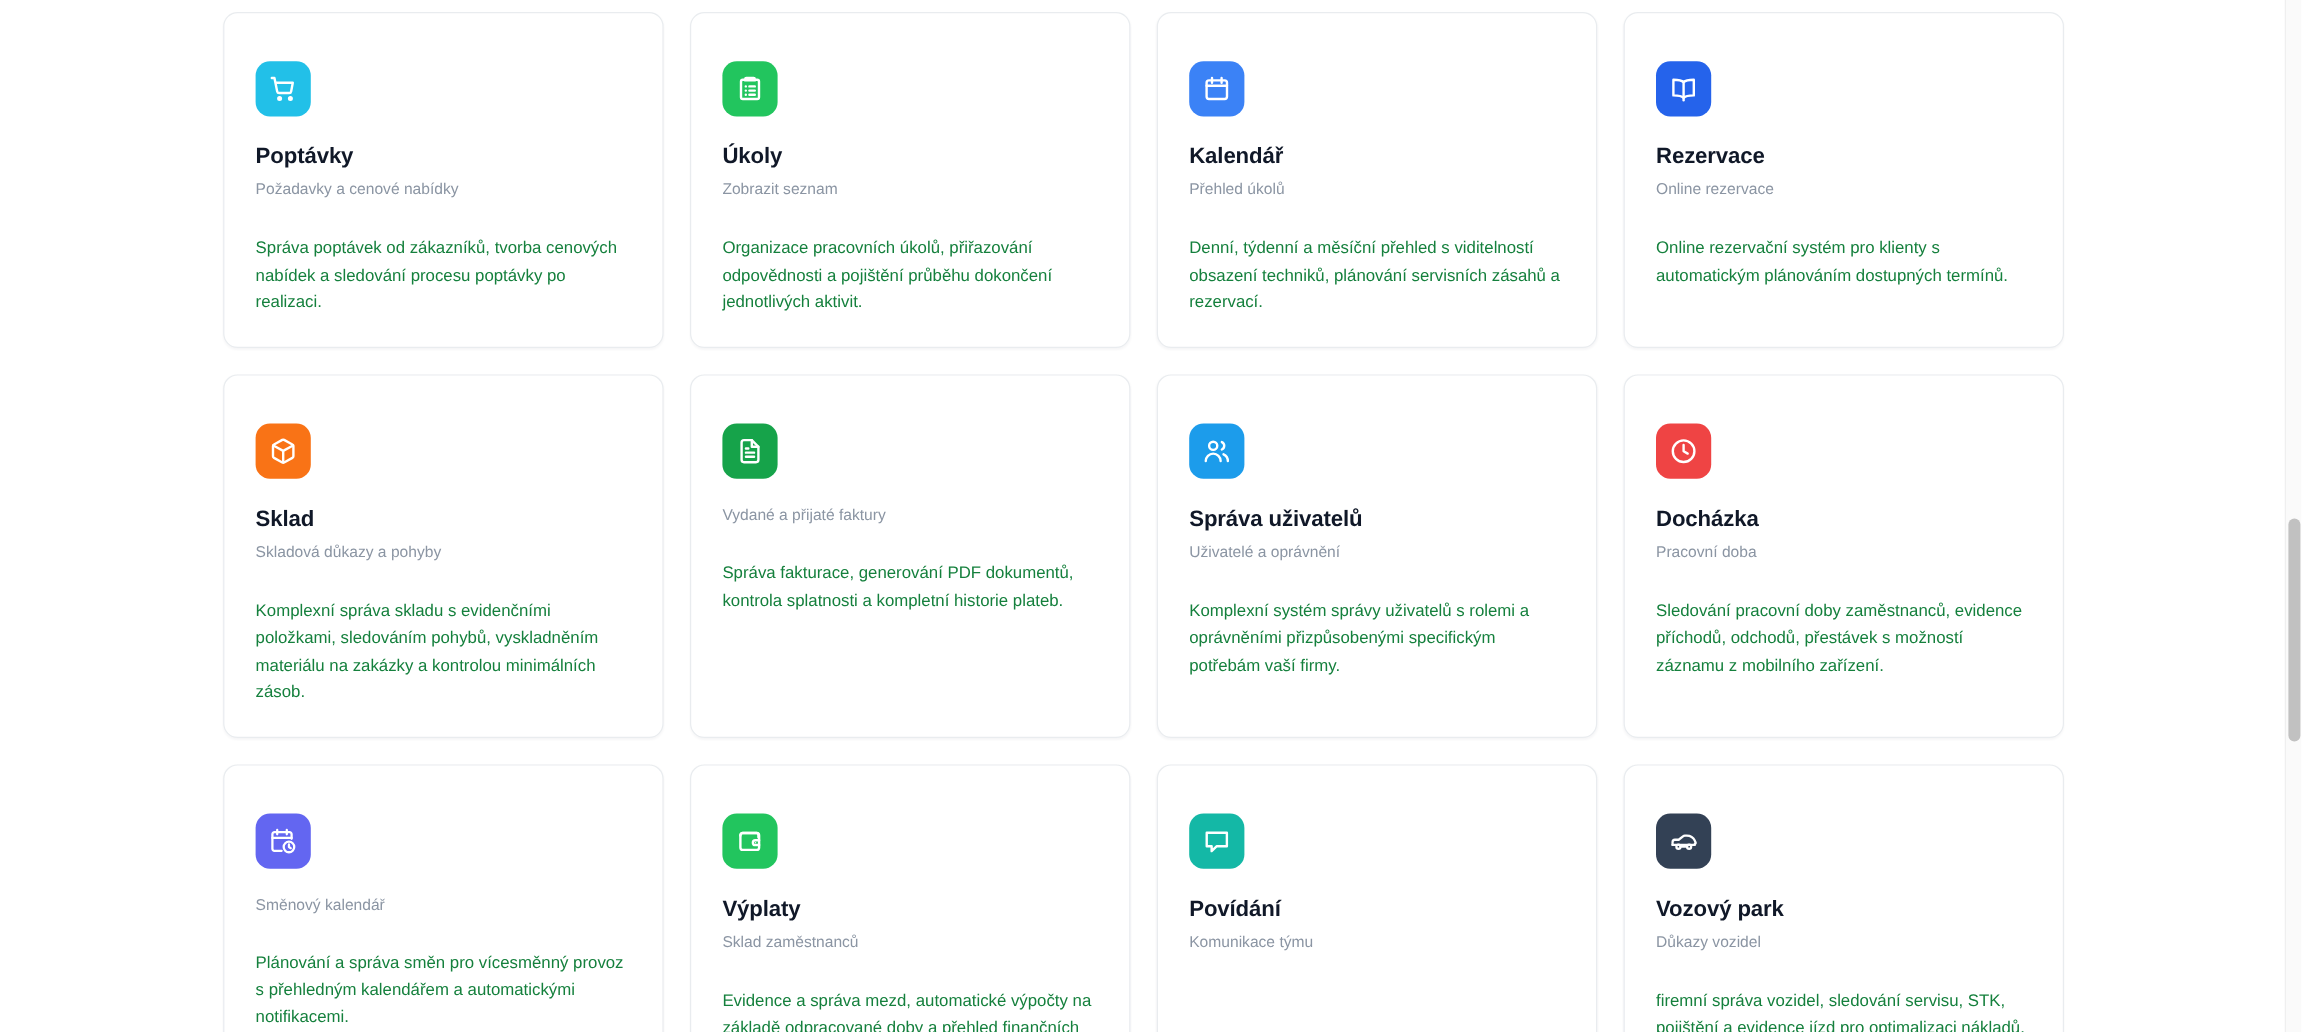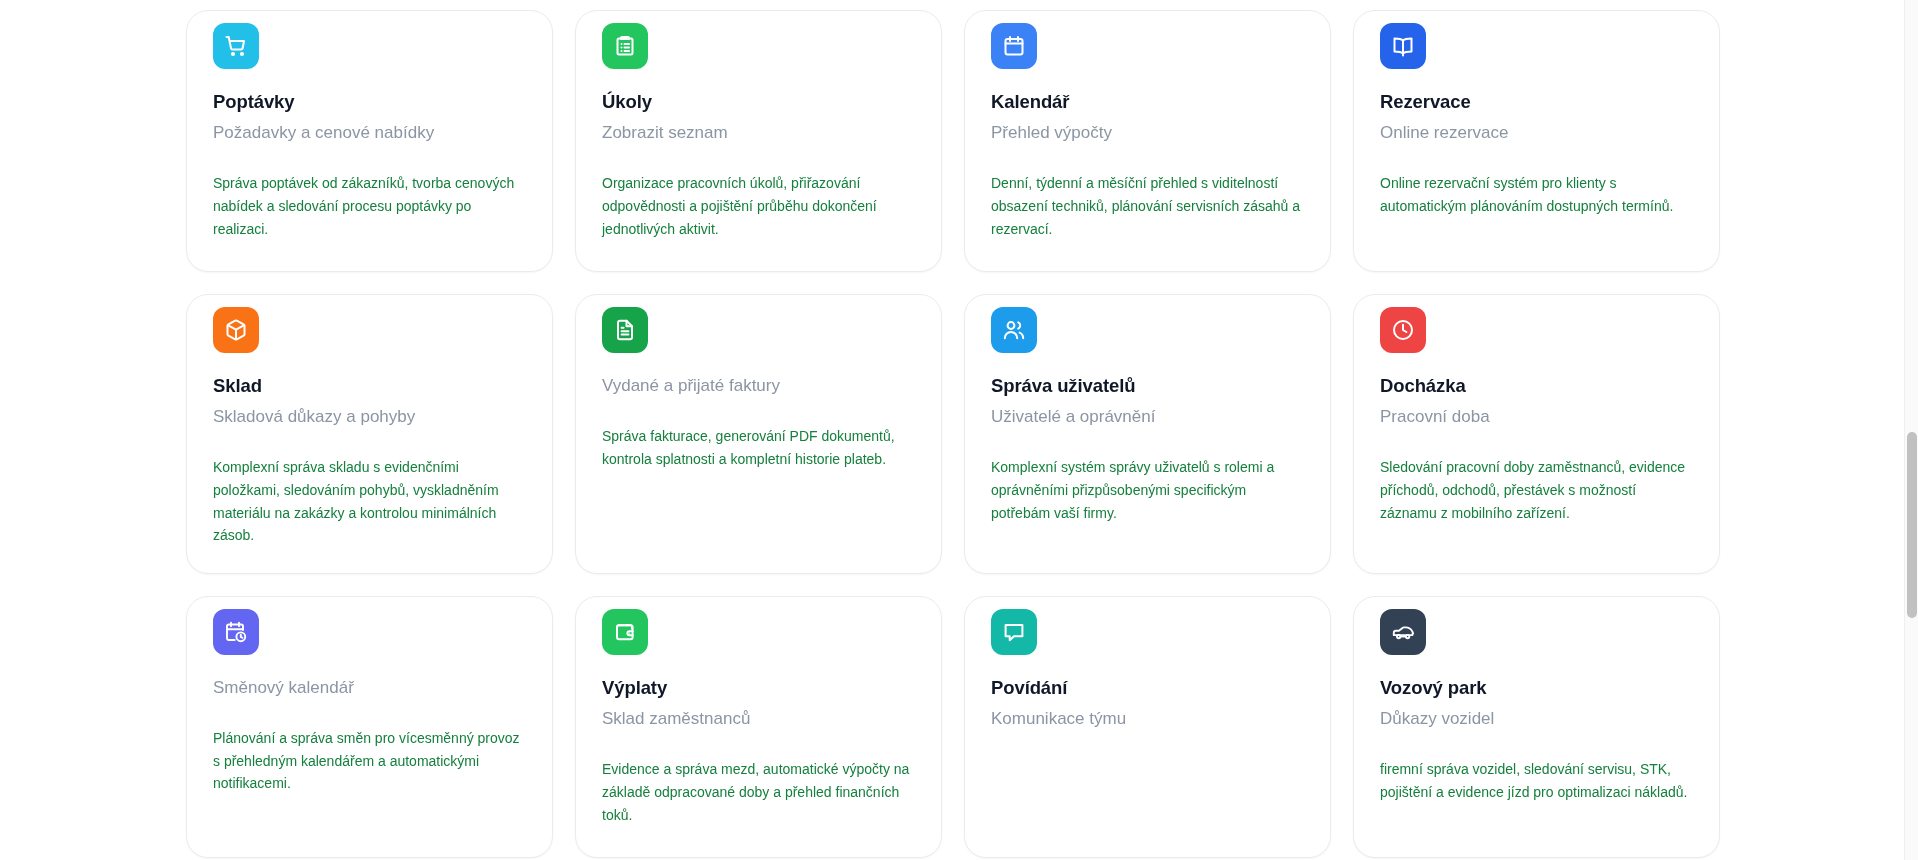--- a/index.html
+++ b/index.html
@@ -38,22 +38,22 @@
     grid-template-columns: repeat(4, 367px);
     column-gap: 22px;
     row-gap: 22px;
     padding: 10px 0 0 186px;
   }
 
   
   .card {
     background: #ffffff;
     border: 1px solid #e9ecef;
-    border-radius: 22px;
-    padding: 12px 26px 26px 26px;
+    border-radius: 12px;
+    padding: 40px 26px 26px 26px;
     min-height: 262px;
     box-shadow: 0 1px 2px rgba(16, 24, 40, 0.04);
     cursor: pointer;
   }
 
   .card-icon {
     width: 46px;
     height: 46px;
     border-radius: 12px;
     display: flex;
@@ -66,21 +66,21 @@
   .card-title {
     font-size: 18.5px;
     font-weight: 700;
     color: #101828;
     letter-spacing: -0.1px;
     line-height: 1.2;
     margin-bottom: 9px;
   }
 
   .card-subtitle {
-    font-size: 17px;
+    font-size: 13px;
     font-weight: 400;
     color: #8b95a3;
     line-height: 1.3;
     margin-bottom: 28px;
   }
 
   .card-desc {
     font-size: 14px;
     font-weight: 400;
     color: #15803d;
@@ -140,21 +140,21 @@
           <div class="card-desc">Organizace pracovních úkolů, přiřazování odpovědnosti a pojištění průběhu dokončení jednotlivých aktivit.</div>
         </div>
         <div class="card">
           <div class="card-icon" style="background: rgb(59, 130, 246);">
             <svg viewBox="0 0 24 24" fill="none" stroke="#fff" stroke-width="2" stroke-linecap="round" stroke-linejoin="round">
               <rect x="3.5" y="5" width="17" height="15.5" rx="2"></rect>
               <path d="M3.5 9.5h17M8 3v4M16 3v4"></path>
             </svg>
           </div>
           <div class="card-title">Kalendář</div>
-          <div class="card-subtitle">Přehled výpočty</div>
+          <div class="card-subtitle">Přehled úkolů</div>
           <div class="card-desc">Denní, týdenní a měsíční přehled s viditelností obsazení techniků, plánování servisních zásahů a rezervací.</div>
         </div>
         <div class="card">
           <div class="card-icon" style="background: rgb(37, 99, 235);">
             <svg viewBox="0 0 24 24" fill="none" stroke="#fff" stroke-width="2" stroke-linecap="round" stroke-linejoin="round">
               <path d="M12 6.5C10.5 5 8.5 4.5 3.5 4.5v13c5 0 7 .5 8.5 2 1.5-1.5 3.5-2 8.5-2v-13c-5 0-7 .5-8.5 2z"></path>
               <path d="M12 6.5v15"></path>
             </svg>
           </div>
           <div class="card-title">Rezervace</div>

